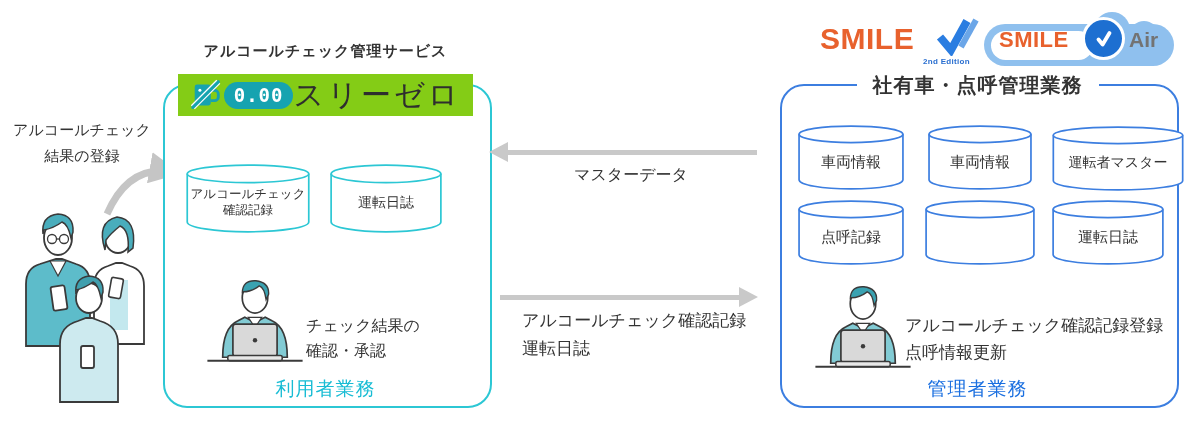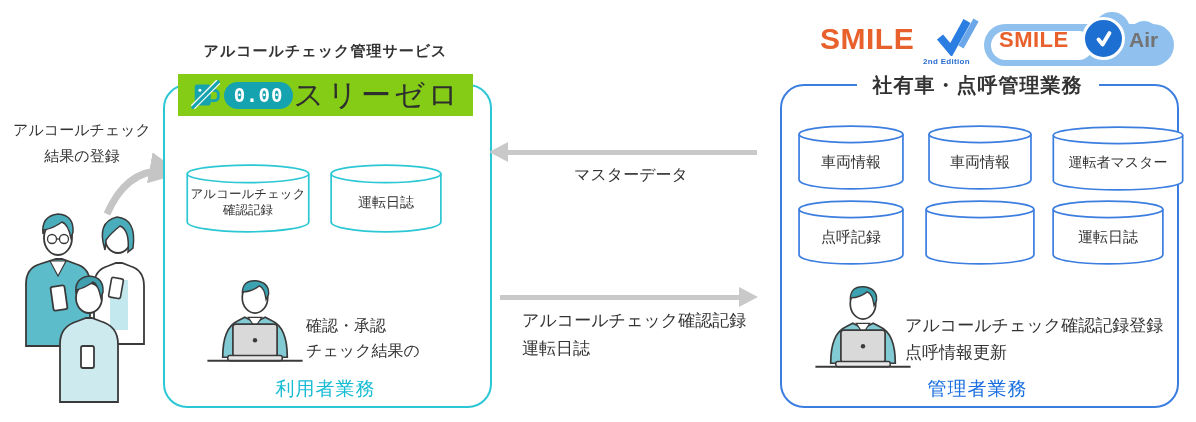--- a/index.html
+++ b/index.html
@@ -154,22 +154,22 @@
     <div class="lbl fs14">
       <div>運転日誌</div>
     </div>
   </div>
 
   <svg class="person-svg" style="left:204px;top:270px" width="102" height="98">
     <use href="#sym-laptop-person"></use>
   </svg>
 
   <div id="task-left" class="abs task-text">
+    <div>チェック結果の</div>
     <div>確認・承認</div>
-    <div>チェック結果の</div>
   </div>
 
   <div id="role-left" class="role">利用者業務</div>
 
   <div class="shaft" style="left:505px;top:150px;width:252px"></div>
   <div class="head-left" style="left:489px;top:142px"></div>
   <div id="label-master" class="abs">マスターデータ</div>
 
   <div class="shaft" style="left:500px;top:295px;width:240px"></div>
   <div class="head-right" style="left:739px;top:287px"></div>

